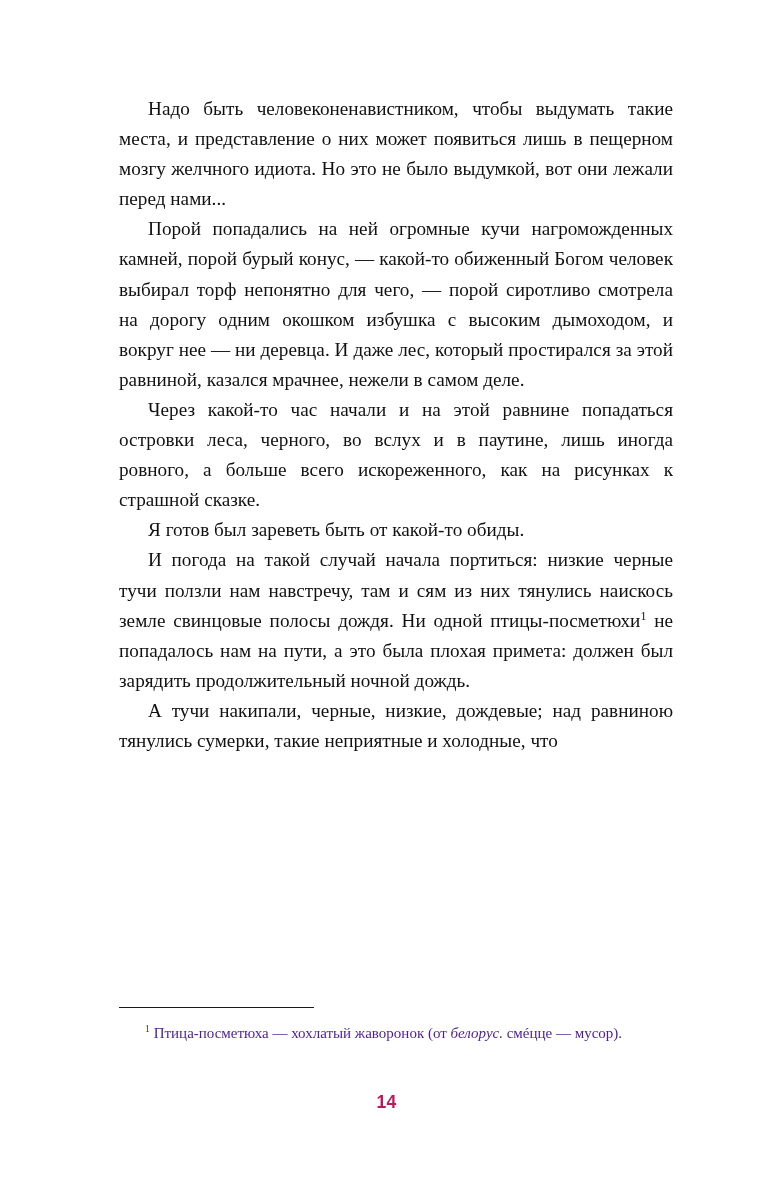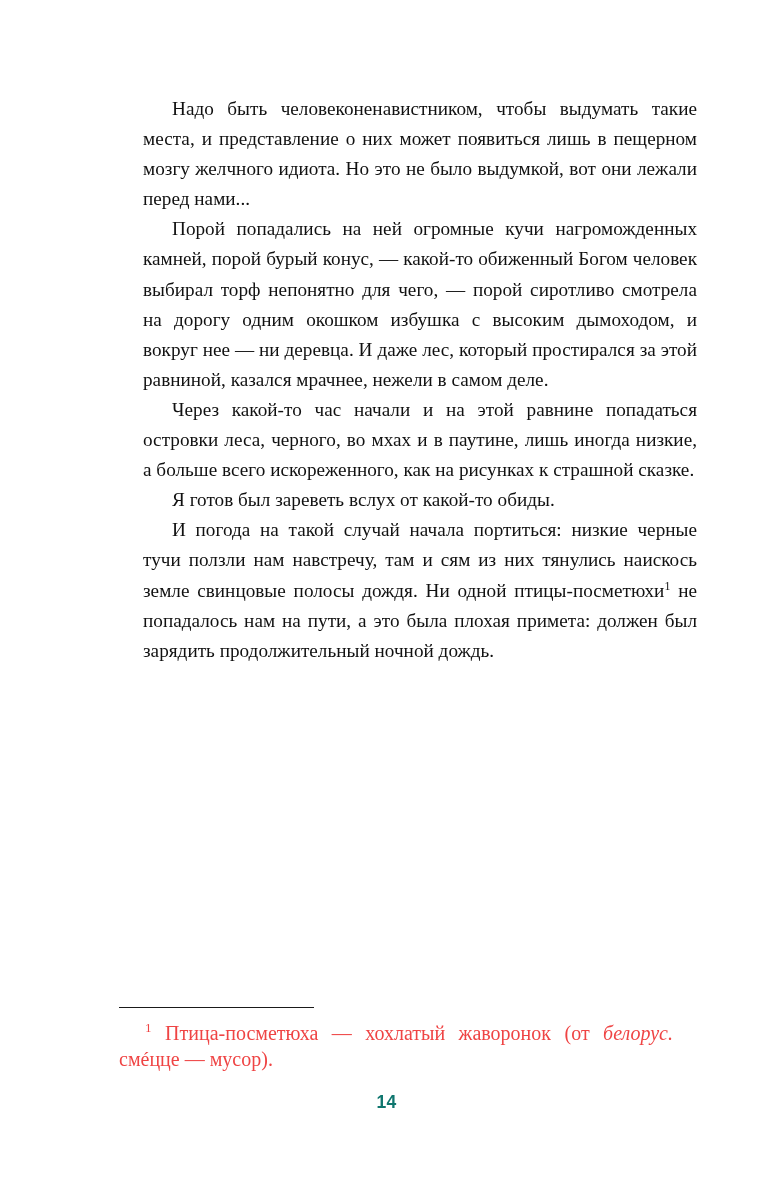--- a/index.html
+++ b/index.html
@@ -22,21 +22,20 @@
     top: 0;
     width: 773px;
     height: 1200px;
     background: #ffffff;
   }
   .text-block {
     position: absolute;
     left: 119px;
     top: 94px;
     width: 554px;
-    margin-left: 24px;
   }
   .para {
     margin: 0;
     text-indent: 29px;
     text-align: justify;
     font-size: 19.2px;
     line-height: 30.1px;
     letter-spacing: 0.02px;
     word-spacing: 0.0px;
     hyphens: manual;
@@ -55,67 +54,68 @@
   }
   .footnote-rule {
     width: 195px;
     height: 0;
     border: 0;
     border-top: 1.4px solid #1a1a1a;
     margin: 0 0 12px 0;
   }
   .footnote-text {
     margin: 0;
-    font-size: 20px;
+    font-size: 15px;
     line-height: 26px;
     text-align: justify;
     text-indent: 26px;
-    color: #ef4444;
+    color: #4c1d95;
   }
   .footnote-text sup {
     font-size: 0.66em;
     vertical-align: super;
     line-height: 0;
   }
   .footnote-text i {
     font-style: italic;
   }
   .page-number {
     position: absolute;
     left: 0;
     top: 1092px;
     width: 773px;
     text-align: center;
     font-family: "Liberation Sans", "DejaVu Sans", sans-serif;
     font-weight: bold;
     font-size: 17.5px;
-    color: #0f766e;
+    color: #be185d;
     letter-spacing: 0.3px;
   }
 </style>
 </head>
 <body>
 
 <div class="page">
 
   <div class="text-block">
 
     <p class="para">Надо быть человеконенавистником, чтобы выдумать такие места, и представление о них может появиться лишь в пещерном мозгу желчного идиота. Но это не было выдумкой, вот они лежали перед нами...</p>
 
 
     <p class="para">Порой попадались на ней огромные кучи нагроможденных камней, порой бурый конус, — какой-то обиженный Богом человек выбирал торф непонятно для чего, — порой сиротливо смотрела на дорогу одним окошком избушка с высоким дымоходом, и вокруг нее — ни деревца. И даже лес, который простирался за этой равниной, казался мрачнее, нежели в самом деле.</p>
 
-    <p class="para">Через какой-то час начали и на этой равнине попадаться островки леса, черного, во мхах и в паутине, лишь иногда низкие, а больше всего искореженного, как на рисунках к страшной сказке.</p>
+    <p class="para">Через какой-то час начали и на этой равнине попадаться островки леса, черного, во вслух и в паутине, лишь иногда ровного, а больше всего искореженного, как на рисунках к страшной сказке.</p>
 
 
-    <p class="para">Я готов был зареветь вслух от какой-то обиды.</p>
+    <p class="para">Я готов был зареветь быть от какой-то обиды.</p>
 
     <p class="para"><span>И погода на такой случай начала портиться: низкие черные тучи ползли нам навстречу, там и сям из них тянулись наискось земле свинцовые полосы дождя. Ни одной птицы-посметюхи</span><sup class="fn-ref">1</sup> <span>не попадалось нам на пути, а это была плохая примета: должен был зарядить продолжительный ночной дождь.</span></p>
 
 
+    <p class="para">А тучи накипали, черные, низкие, дождевые; над равниною тянулись сумерки, такие неприятные и холодные, что</p>
 
   </div>
 
   <div class="footnote-area">
     <hr class="footnote-rule">
     <p class="footnote-text"><sup>1</sup> <span>Птица-посметюха — хохлатый жаворонок (от </span><i>белорус.</i><span> смéцце — мусор).</span></p>
   </div>
 
   <div class="page-number">14</div>
 

